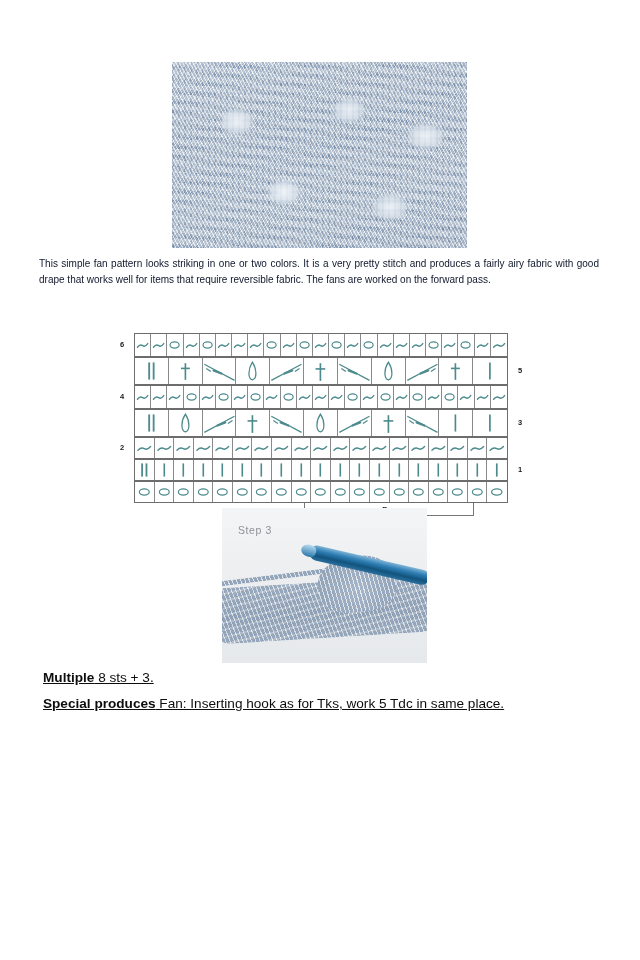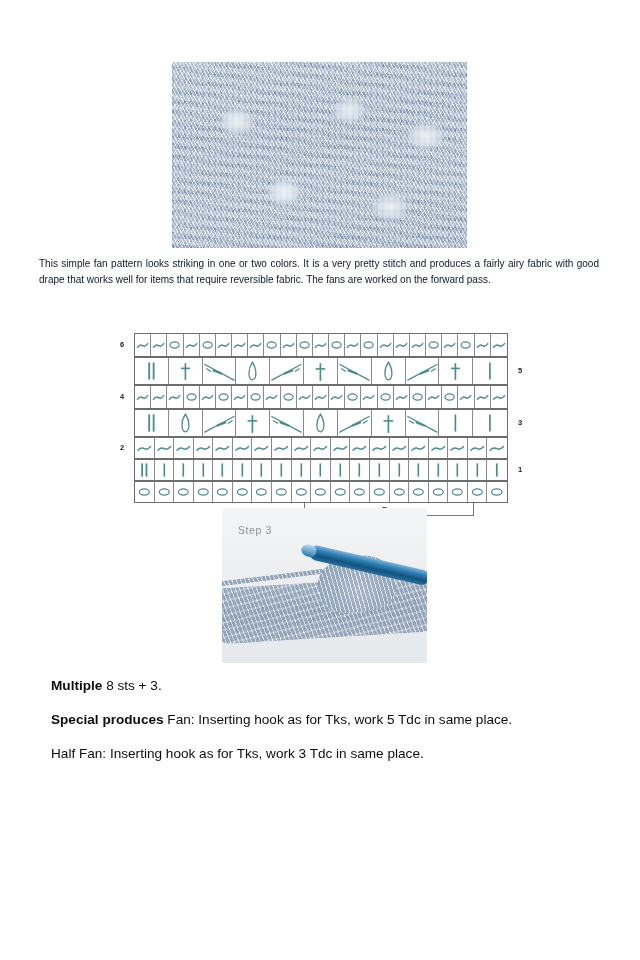--- a/index.html
+++ b/index.html
@@ -159,21 +159,21 @@
     transform:rotate(-7deg);
     z-index:3;
   }
 
   
   .instructions{
     position:absolute; left:39px; top:663px; width:562px;
     font-size:13.6px; line-height:1.62;
     color:#0d0d0d;
   }
-  .instructions p{ margin:12px; }
+  .instructions p{ margin:4px;text-decoration:underline; }
   .instructions b{ font-weight:bold; }
 </style>
 </head>
 <body>
 
 <div class="swatch-wrap">
   <div class="swatch"></div>
 </div>
 
 <div class="intro">This simple fan pattern looks striking in one or two colors. It is a very pretty stitch and produces a fairly airy fabric with good drape that works well for items that require reversible fabric. The fans are worked on the forward pass.</div>
@@ -1124,14 +1124,13 @@
   <div class="yarn-tail"></div>
   <div class="fabric"></div>
   <div class="fanblob"></div>
   <div class="hook"></div>
   <div class="step-label">Step 3</div>
 </div>
 
 <div class="instructions" id="instructions">
     <p><b>Multiple</b> 8 sts + 3.</p>
     <p><b>Special produces</b> Fan: Inserting hook as for Tks, work 5 Tdc in same place.</p>
-    <p>Half Fan: Inserting hook as for Tks, work 3 Tdc in same place.</p>
   </div>
 
 </body></html>

